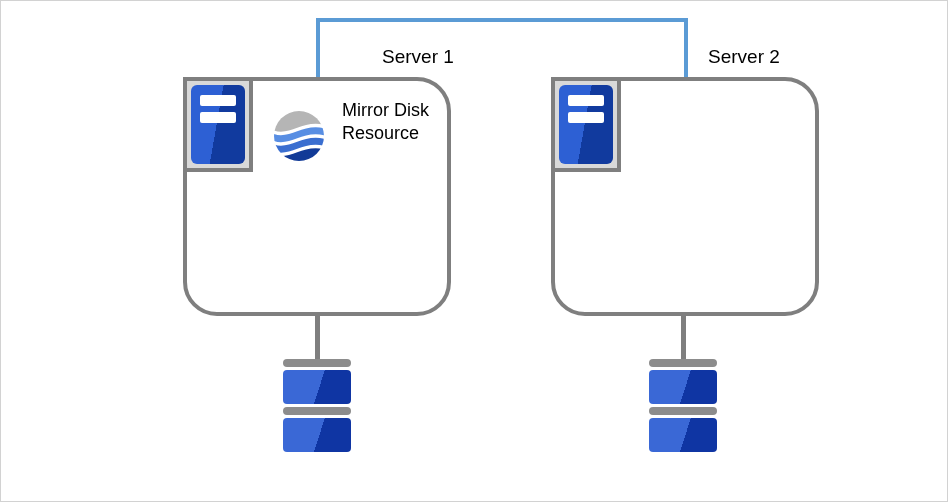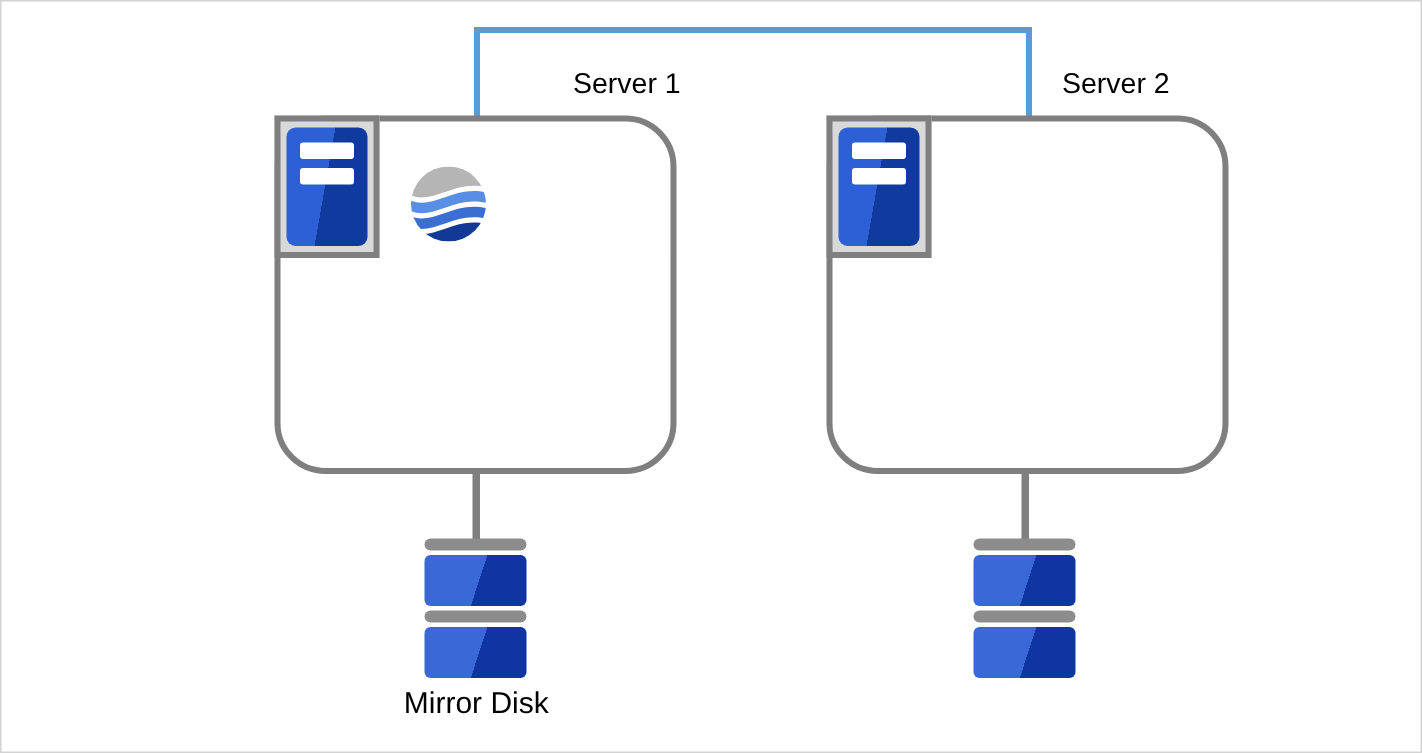--- a/index.html
+++ b/index.html
@@ -167,32 +167,32 @@
           <circle cx="50" cy="50" r="50"></circle>
         </clipPath>
     </defs>
     <g clip-path="url(#sphereClip)">
       <path d="M -2,-2 L 102,-2 L 102,28 C 58,16 30,52 -2,38 Z" fill="#b5b5b5"></path>
       <path d="M -2,45 C 30,59 58,23 102,35 L 102,49 C 58,37 30,73 -2,59 Z" fill="#588ee3"></path>
       <path d="M -2,66 C 30,80 58,44 102,56 L 102,70 C 58,58 30,94 -2,80 Z" fill="#3a6ed0"></path>
       <path d="M -2,87 C 30,101 58,65 102,77 L 102,102 L -2,102 Z" fill="#113a97"></path>
     </g>
   </svg>
+  <div class="resource-label">Mirror Disk Resource</div>
 
   <div class="drop d1"></div>
   <div class="drop d2"></div>
 
   <div class="disk k1">
     <div class="disk-bar"></div>
     <div class="disk-platter"></div>
     <div class="disk-bar"></div>
     <div class="disk-platter"></div>
   </div>
   <div class="disk k2">
     <div class="disk-bar"></div>
     <div class="disk-platter"></div>
     <div class="disk-bar"></div>
     <div class="disk-platter"></div>
   </div>
 
-  <div class="disk-label">Mirror Disk</div>
 
 </div>
 
 </body></html>

